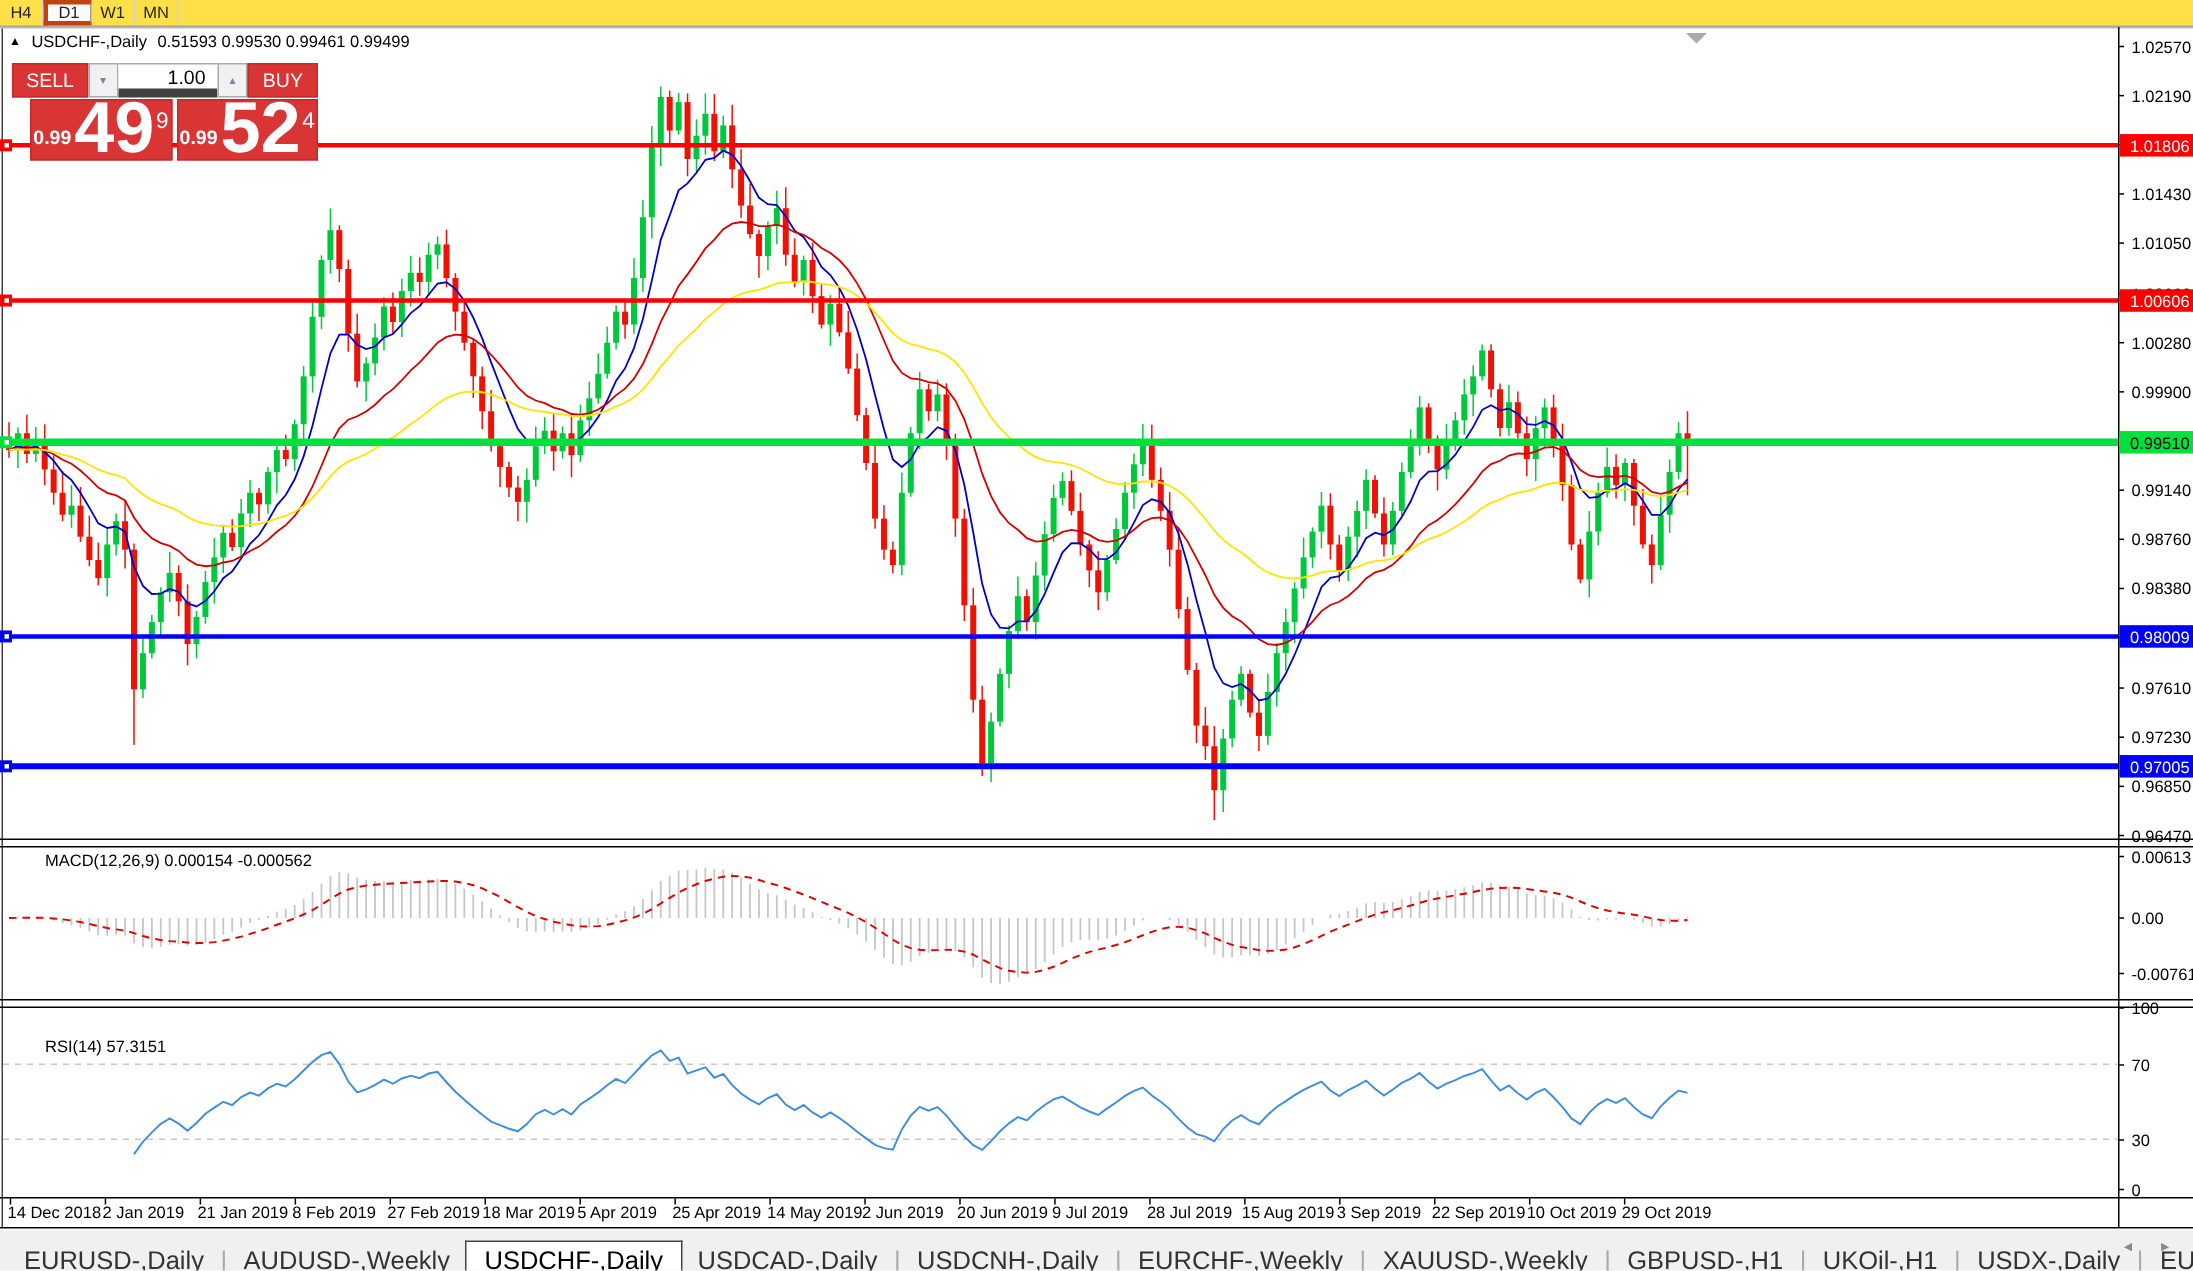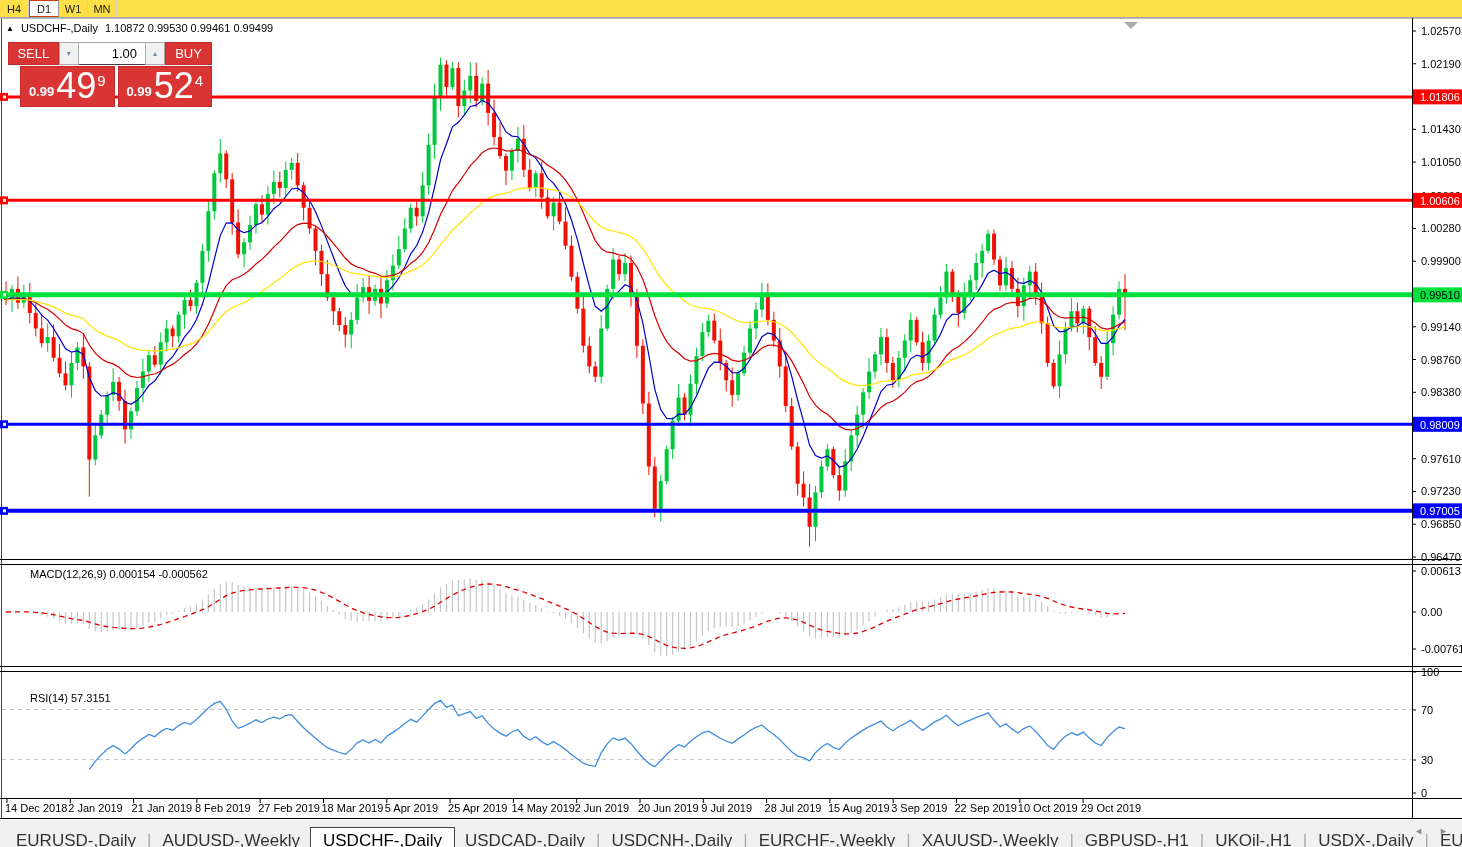--- a/index.html
+++ b/index.html
@@ -3,38 +3,38 @@
 <meta charset="utf-8">
 <style>
   html,body{margin:0;padding:0;}
   body{width:1462px;height:847px;position:relative;background:#fff;
        font-family:"Liberation Sans","DejaVu Sans",sans-serif;overflow:hidden;}
   
   #toolbar{position:absolute;left:0;top:0;width:1462px;height:18px;background:#fde047;
            border-bottom:1px solid #a6a6a6;display:flex;align-items:stretch;box-sizing:border-box;}
   .tfbtn{width:28px;font-size:11px;color:#222;display:flex;align-items:center;justify-content:center;
          border-right:1px solid #d0d0d0;cursor:default;}
-  .tfbtn.active{background:#fbfbfb;border:1px solid #c2410c;border-right:1px solid #9a9a9a;}
+  .tfbtn.active{background:#fbfbfb;border:3px solid #c2410c;border-right:1px solid #9a9a9a;}
   
   #chart-title{position:absolute;left:6px;top:22px;font-size:11px;color:#000;display:flex;gap:7px;align-items:baseline;}
   #chart-title .tri{font-size:8px;position:relative;top:-1px;}
   
   #order-widget{position:absolute;left:8px;top:42px;width:204px;}
   #ow-row1{display:flex;height:23px;}
   .redbox{background:#d93535;border:1px solid #c22b2b;color:#fff;box-sizing:border-box;}
   #sell-btn{width:53px;font-size:13px;display:flex;align-items:center;justify-content:center;}
   #buy-btn{width:49px;font-size:13px;display:flex;align-items:center;justify-content:center;}
   .spinbtn{width:21px;background:#f1f1f1;border:1px solid #ababab;box-sizing:border-box;color:#7286b8;
            font-size:8px;display:flex;align-items:center;justify-content:center;}
-  #vol-box{width:69px;background:#fff;border-top:1px solid #ababab;border-bottom:1px solid #404040;
+  #vol-box{width:69px;background:#fff;border-top:1px solid #ababab;border-bottom:6px solid #404040;
            box-sizing:border-box;font-size:13px;color:#000;display:flex;align-items:center;justify-content:flex-end;padding-right:8px;}
   #ow-row2{display:flex;margin-top:1px;gap:3px;height:41px;padding-left:12px;}
   .pricebox{flex:1;display:flex;align-items:flex-end;justify-content:center;padding-bottom:3px;}
   .pricebox .small{font-size:13px;font-weight:bold;margin-right:2px;margin-bottom:4px;}
-  .pricebox .big{font-size:36px;line-height:34px;}
+  .pricebox .big{font-size:48px;line-height:34px;font-weight:bold;}
   .pricebox .sup{font-size:15px;margin-left:1px;margin-bottom:14px;}
   
   .ind-label{position:absolute;left:6px;font-size:11px;color:#000;padding-left:24px;}
   #macd-label{top:568px;}
   #rsi-label{top:692px;}
   
   #tabbar{position:absolute;left:0;top:820px;width:1462px;height:42px;background:#f0f0f0;
           display:flex;align-items:center;font-size:17px;color:#333;box-sizing:border-box;padding-left:6px;}
   .tab{padding:3px 10px;white-space:nowrap;cursor:default;}
   .tab.active{background:#fff;border:1px solid #444;border-bottom:1px solid #f0f0f0;color:#000;padding:3px 12px;}
@@ -742,21 +742,21 @@
     <text x="954.5" y="812">22 Sep 2019</text>
     <line x1="1019.8" y1="799" x2="1019.8" y2="803" stroke="#000"></line>
     <text x="1017.8" y="812">10 Oct 2019</text>
     <line x1="1083.1" y1="799" x2="1083.1" y2="803" stroke="#000"></line>
     <text x="1081.1" y="812">29 Oct 2019</text>
   </svg>
 
 <div id="chart-title">
   <span class="tri">▲</span>
   <span>USDCHF-,Daily</span>
-  <span>1.10872 0.99530 0.99461 0.99499</span>
+  <span>0.51593 0.99530 0.99461 0.99499</span>
 </div>
 
 <div id="order-widget">
   <div id="ow-row1">
     <div id="sell-btn" class="redbox">SELL</div>
     <div class="spinbtn">▾</div>
     <div id="vol-box">1.00</div>
     <div class="spinbtn">▴</div>
     <div id="buy-btn" class="redbox">BUY</div>
   </div>

